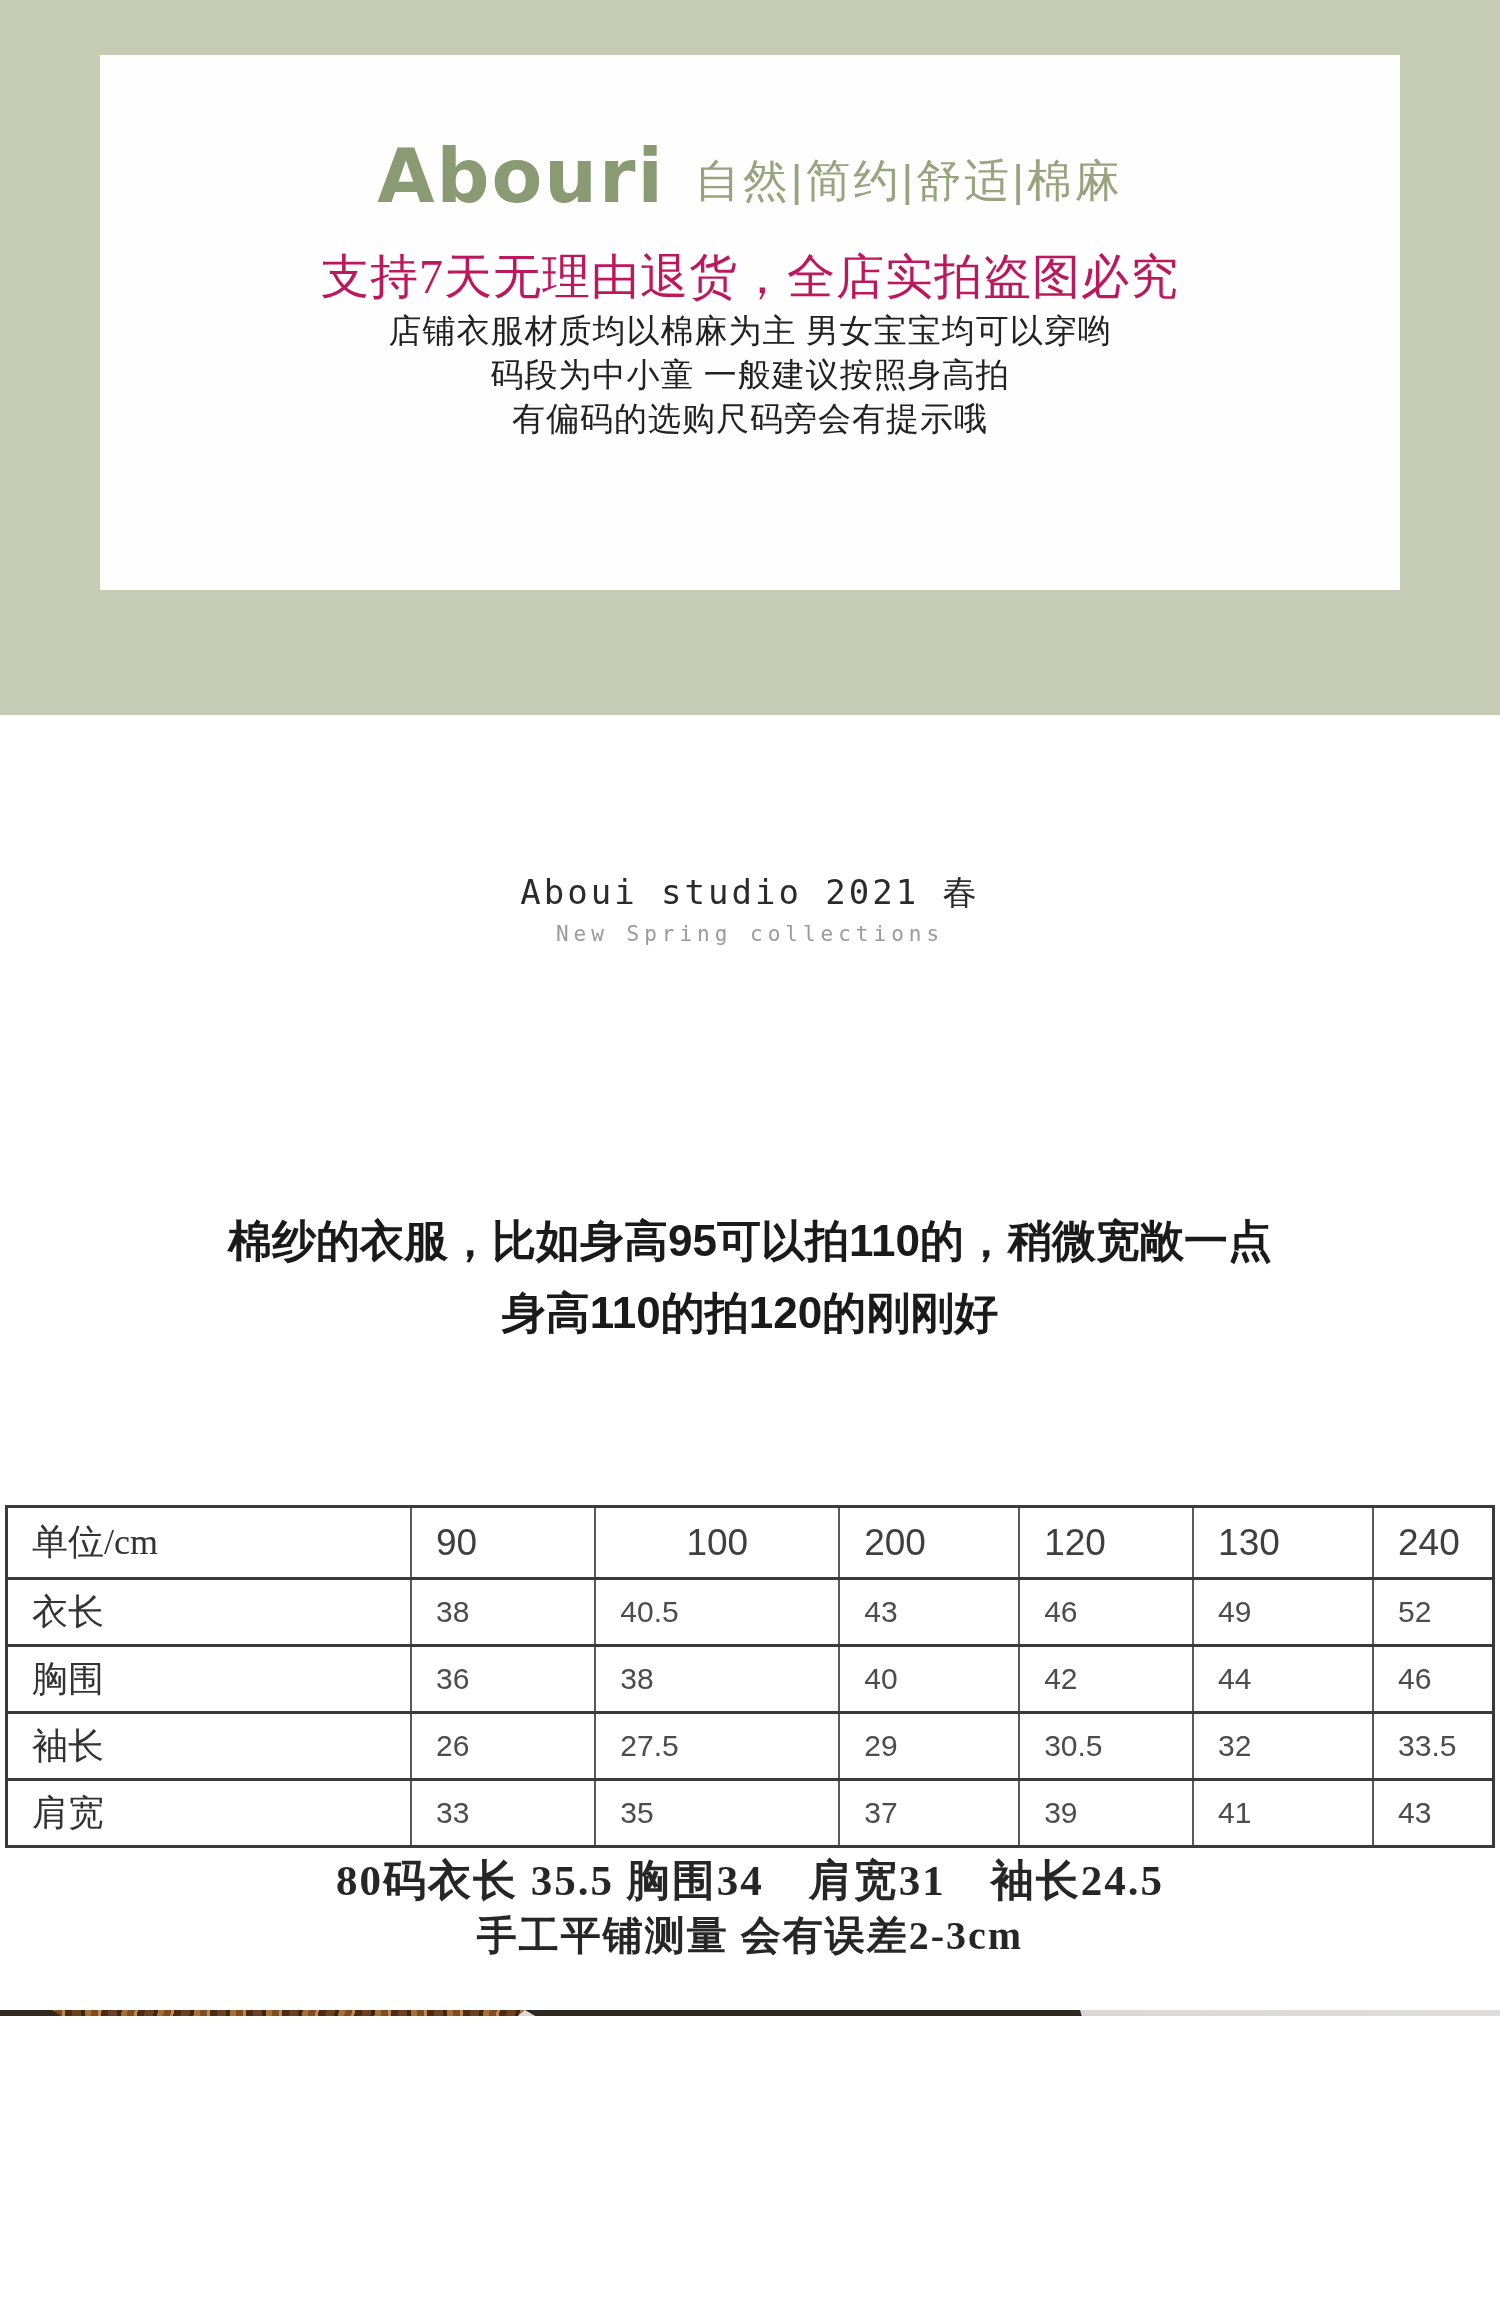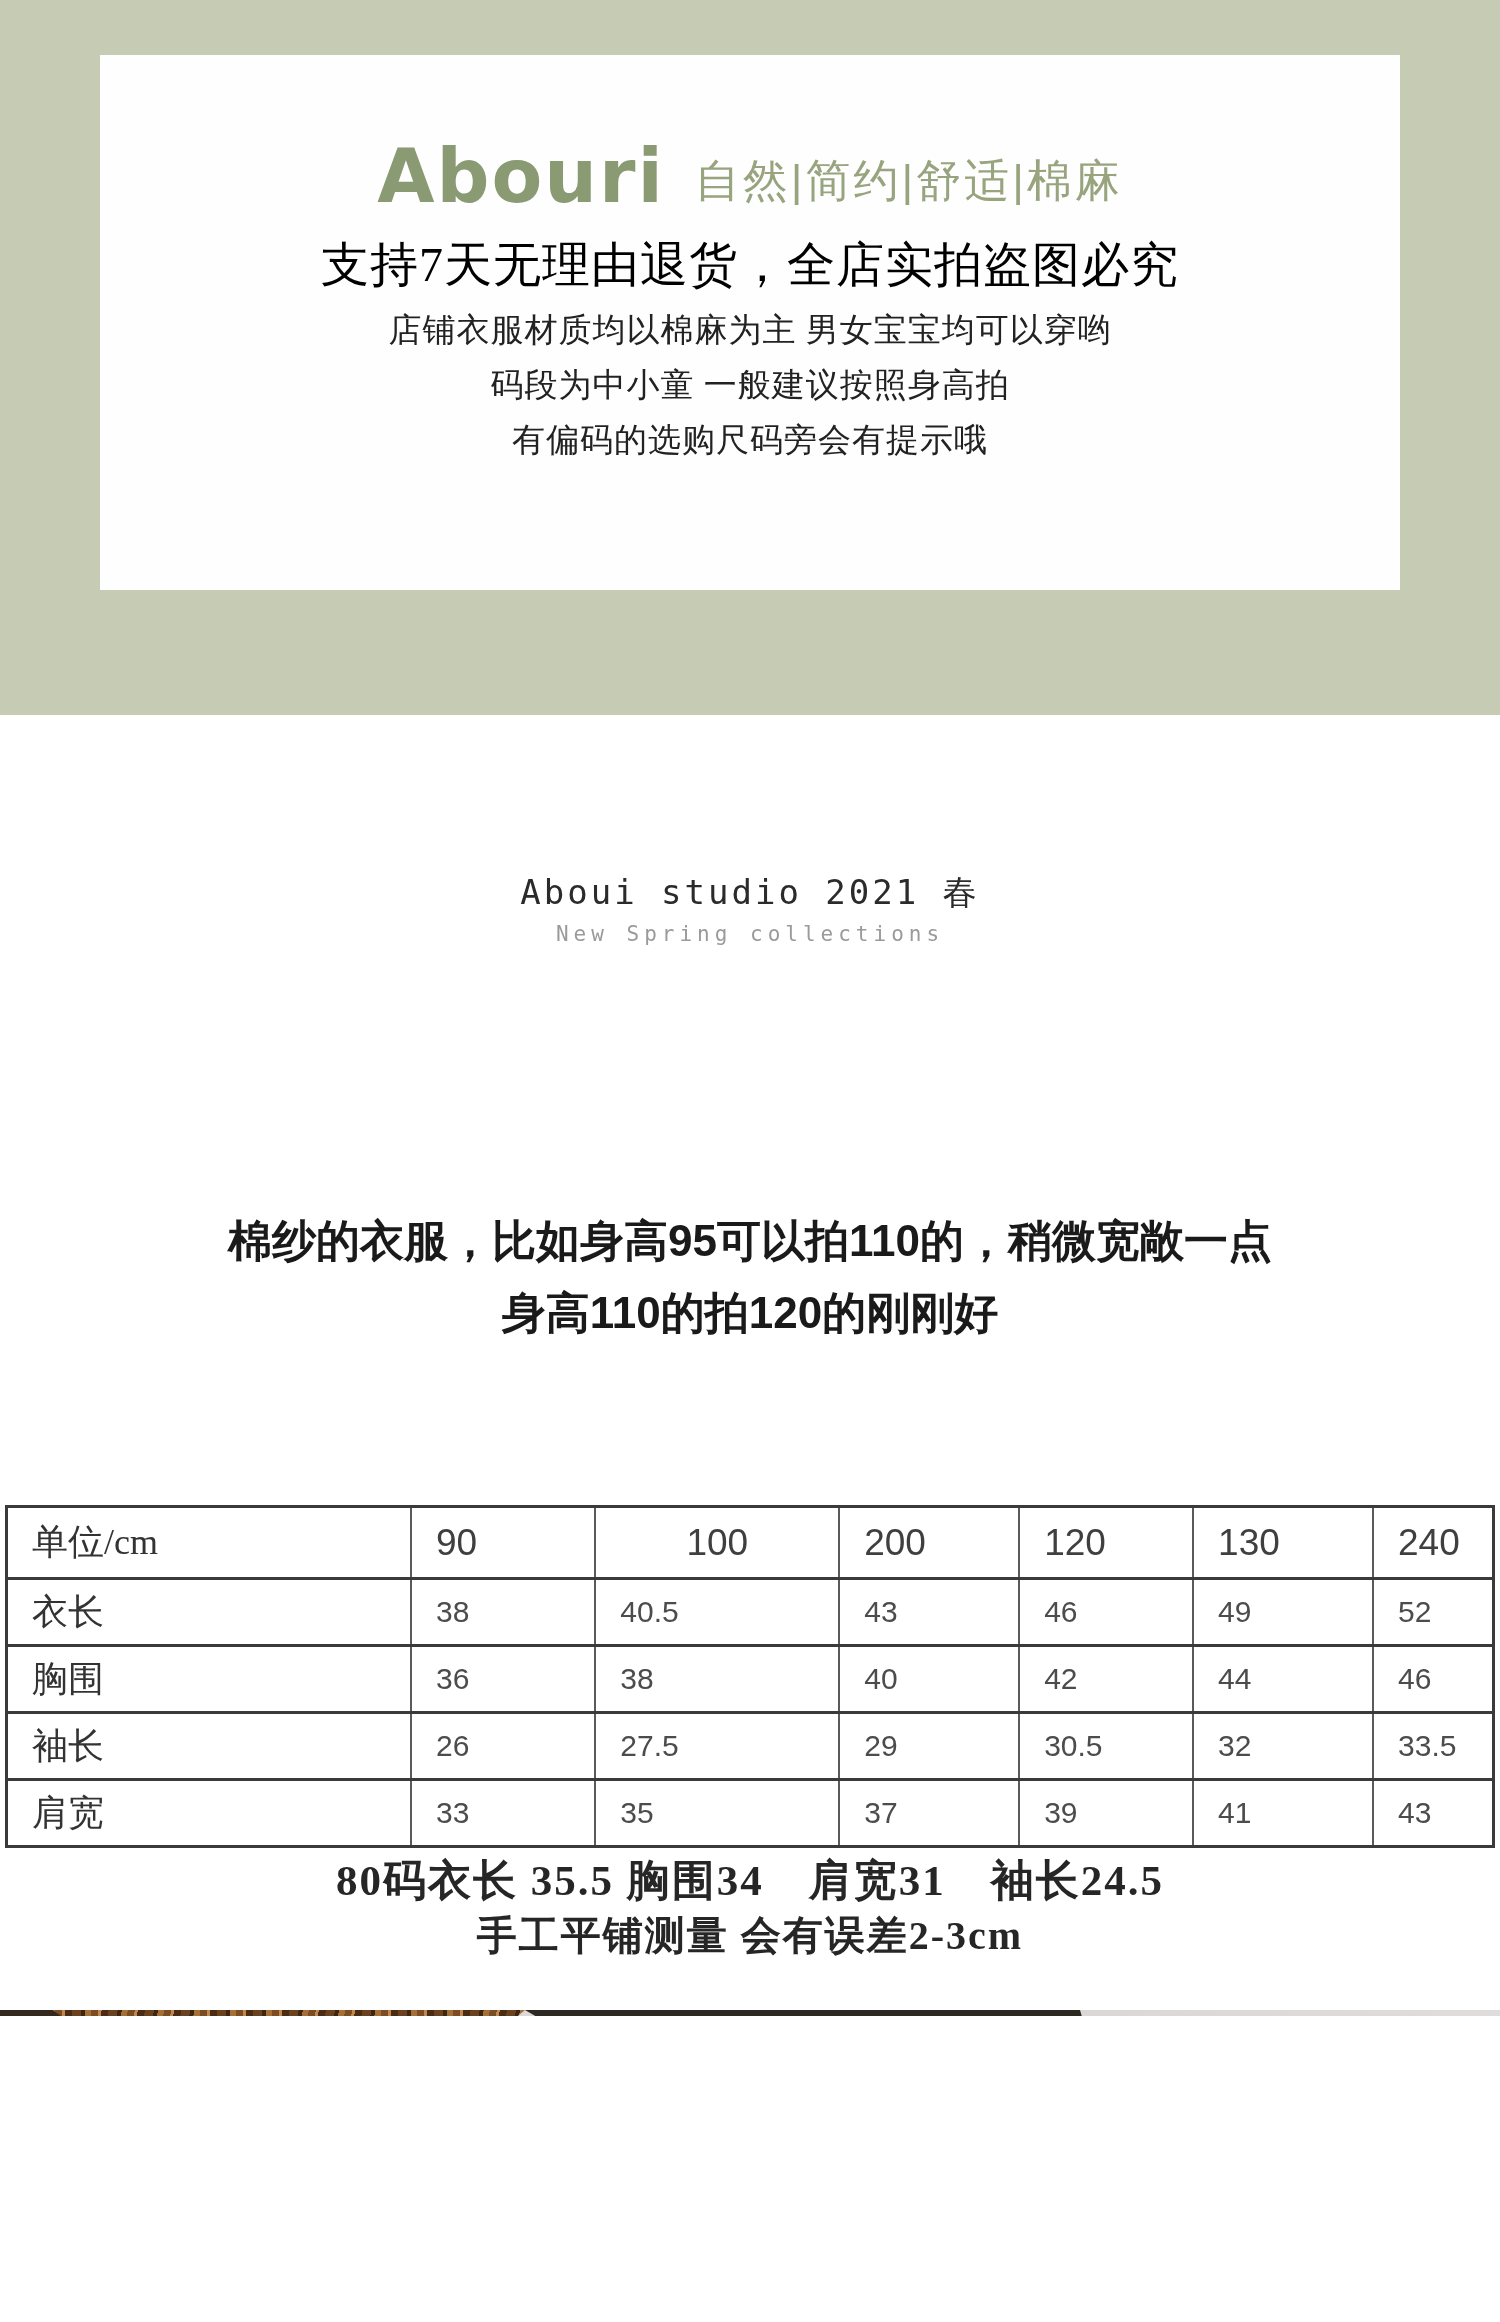--- a/index.html
+++ b/index.html
@@ -26,24 +26,24 @@
   }
   .brand {
     font-family:"DejaVu Sans","Liberation Sans",sans-serif;
     font-weight:700; font-size:74px; color:#8a9a73; letter-spacing:2px;
   }
   .tagline {
     font-family:"Liberation Sans","DejaVu Sans",sans-serif;
     font-size:45px; color:#97a47e; letter-spacing:3px; padding-top:10px;
   }
   .headline {
-    margin-top:8px; font-size:48px; color:#000000; letter-spacing:1px;
+    margin-top:20px; font-size:48px; color:#be185d; letter-spacing:1px;
   }
   .subline {
-    font-size:33px; line-height:44px; color:#222222; letter-spacing:1px;margin-top:11px;
+    font-size:33px; line-height:44px; color:#222222; letter-spacing:1px;
   }
 
   
   .studio { position:absolute; left:0; top:870px; width:1500px; text-align:center; }
   .studio-title {
     font-family:"DejaVu Sans Mono","Liberation Mono",monospace;
     font-size:34px; line-height:44px; color:#2b2b2b; letter-spacing:3px;
   }
   .studio-subtitle {
     margin-top:8px;

